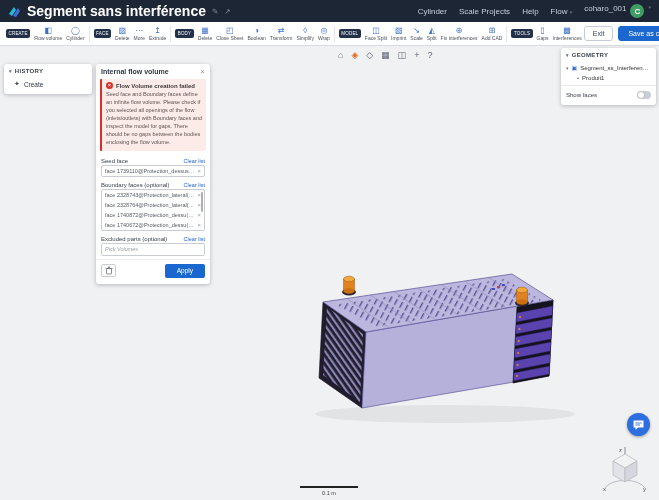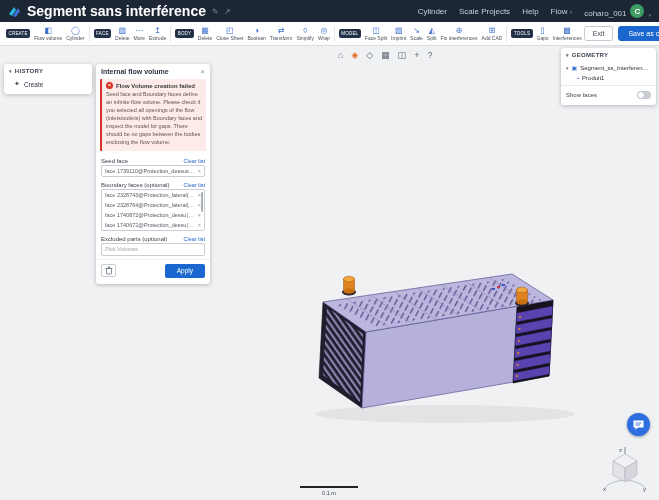--- a/index.html
+++ b/index.html
@@ -4,21 +4,21 @@
 <style>
 *{margin:0;padding:0;box-sizing:border-box}
 html,body{width:659px;height:500px;overflow:hidden;font-family:"Liberation Sans",sans-serif;background:#eef0f2;position:relative}
 
 
 .header{position:absolute;top:0;left:0;right:0;height:22px;background:#1c2634;display:flex;align-items:center;padding:0 8px;gap:6px;z-index:20}
 .header .title{color:#fff;font-size:14px;font-weight:bold;white-space:nowrap}
 .hicon{color:#8a94a4;font-size:7.5px}
 .hnav{margin-left:auto;display:flex;align-items:center;gap:12px;color:#c7cfdb;font-size:8px;white-space:nowrap}
 .hnav .navlink{cursor:pointer}
-.user{display:flex;align-items:flex-end;gap:4px;color:#c7cfdb}
+.user{display:flex;align-items:flex-start;gap:4px;color:#c7cfdb}
 .avatar{width:14px;height:14px;border-radius:50%;background:#3f9d63;color:#fff;font-size:8px;display:flex;align-items:center;justify-content:center;font-weight:bold}
 
 
 .toolbar{position:absolute;top:22px;left:0;right:0;height:24px;background:#fff;border-bottom:1px solid #d8dbe0;display:flex;align-items:center;padding:0 4px;z-index:19;white-space:nowrap;overflow:hidden}
 .chip{background:#223049;color:#fff;font-size:4.5px;padding:2px 2.5px;border-radius:2px;margin:0 2px;letter-spacing:.2px;flex:none}
 .titem{display:flex;flex-direction:column;align-items:center;justify-content:center;padding:0 2px;cursor:pointer;flex:none}
 .ticon{font-size:8px;line-height:9px;color:#3b6fc9}
 .tlabel{font-size:5px;color:#4a5058;margin-top:.5px}
 .vsep{width:1px;height:16px;background:#e3e5e8;margin:0 2px;flex:none}
 .toolbar-right{margin-left:auto;display:flex;gap:5px;align-items:center;flex:none}

